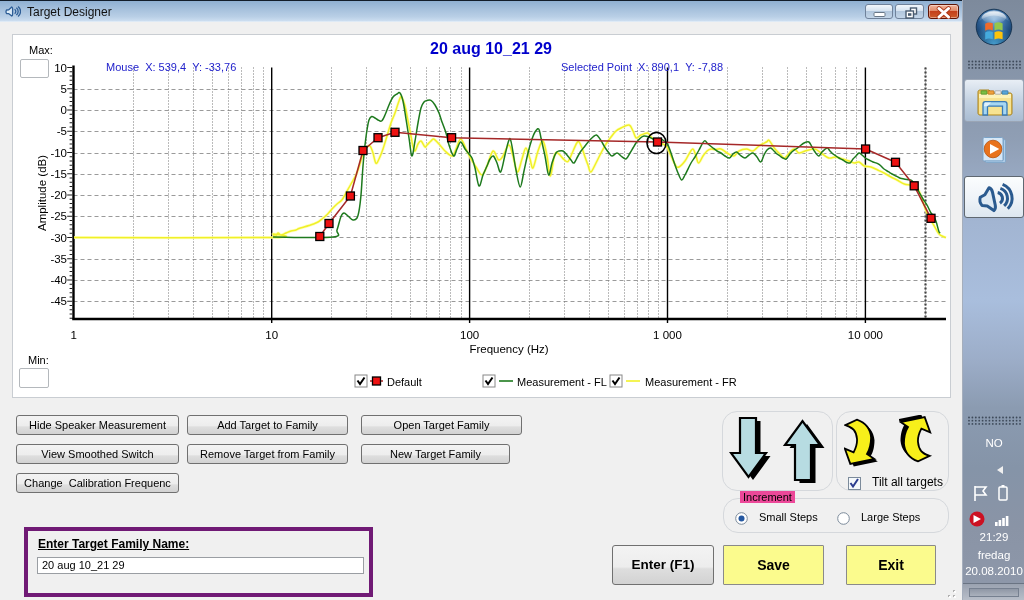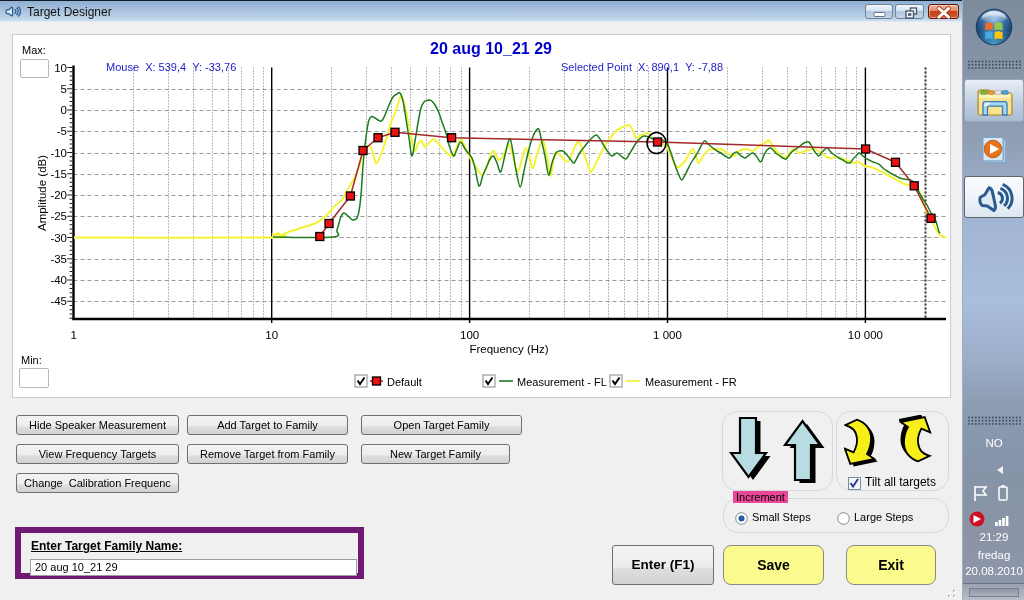--- a/index.html
+++ b/index.html
@@ -7,25 +7,25 @@
   background:linear-gradient(#8fb0d2 0%, #a9c3de 45%, #b9cfe6 75%, #cadcef 93%, #e9f1f9 100%);
   border-top:1.5px solid #121d2a;padding-left:24px; }
 #titletext { position:absolute; left:27px; top:4px; font-size:12px; color:#111; }
 .wbtn { position:absolute; top:2.5px; height:15.5px; border:1px solid #70829a; border-radius:3px; }
 #btnmin { left:865px; width:28px; background:linear-gradient(#f2f7fc 0%, #d6e3f0 45%, #b2c7dd 50%, #c3d5e8 100%); }
 #btnres { left:895px; width:29px; background:linear-gradient(#f2f7fc 0%, #d6e3f0 45%, #b2c7dd 50%, #c3d5e8 100%); }
 #btncls { left:928px; width:31px; background:linear-gradient(#f0b49c 0%, #e08a68 45%, #c4401a 50%, #cd5c2a 100%); border-color:#5f1404; box-shadow:inset 0 0 0 1px rgba(255,255,255,0.4); }
 #client { position:absolute; left:0; top:22px; width:962px; height:578px; background:#f0f0f0; }
 #chartpanel { position:absolute; left:12px; top:12px; width:939px; height:364px; background:#ffffff; border:1px solid #c9cdd2; }
 .inbox { position:absolute; background:#fff; border:1px solid #b4b8bc; border-radius:2px; }
-.lbl { position:absolute; font-size:11px; color:#000; }
+.lbl { position:absolute; font-size:11px; color:#000;margin-left:7px; }
 .btn { position:absolute; height:20px; border:1px solid #707070; border-radius:3px; text-align:center; font-size:11px; line-height:19px; color:#000;
   background:linear-gradient(#f3f3f3 0%, #ededed 55%, #dedede 60%, #d2d2d2 100%); }
 .panelbox { position:absolute; border:1px solid #d5d8dc; border-radius:15px; }
-.ybtn { position:absolute; height:40px; border:1px solid #8a8a8a; border-radius:8px; background:#fbfb8d; text-align:center; font-weight:bold; font-size:14px; line-height:38px; }
+.ybtn { position:absolute; height:40px; border:1px solid #8a8a8a; border-radius:1px; background:#fbfb8d; text-align:center; font-weight:bold; font-size:14px; line-height:38px; }
 #taskbar { position:absolute; left:962px; top:0; width:62px; height:600px; box-sizing:border-box;
   background:linear-gradient(#7d8a9c 0%, #8593a7 10%, #8f9eb4 23%, #a2b5d2 37%, #a9bedd 50%, #9cadc8 60%, #8b9bb1 68%, #8594a8 78%, #8a94a6 88%, #8d97a9 97%); border-left:1px solid #a5aebc; }
 .tbtn { position:absolute; left:1px; width:60px; border:1px solid #9aa5b5; border-radius:3px; }
 </style></head><body>
 <div id="win">
   <div id="titlebar">
     <svg width="16" height="16" viewBox="0 0 16 16" style="position:absolute;left:5px;top:3px">
 <g fill="none" stroke="#2d5d96" stroke-width="1.3" stroke-linejoin="round">
 <path d="M1.5 6 L3.8 5.8 L6.8 3 C7.4 3.4 7.6 4 7.6 4.8 L7.6 10.2 C7.6 11 7.4 11.6 6.8 12 L3.8 9.7 L1.5 9.5 C1 8.7 1 6.9 1.5 6 Z" fill="#dcebf7"></path>
 <path d="M9.6 5.2 A2.6 2.6 0 0 1 9.6 9.6"></path>
@@ -216,26 +216,26 @@
 </svg>
       <div class="lbl" style="left:9px;top:9px">Max:</div>
       <div class="inbox" style="left:7px;top:24px;width:29px;height:19px"></div>
       <div class="lbl" style="left:8px;top:319px">Min:</div>
       <div class="inbox" style="left:6px;top:333px;width:30px;height:20px"></div>
     </div>
 
     <div class="btn" style="left:16px;top:393px;width:163px">Hide Speaker Measurement</div>
     <div class="btn" style="left:361px;top:393px;width:161px">Open Target Family</div>
     <div class="btn" style="left:187px;top:393px;width:161px">Add Target to Family</div>
-    <div class="btn" style="left:16px;top:422px;width:163px">View Frequency Targets</div>
+    <div class="btn" style="left:16px;top:422px;width:163px">View Smoothed Switch</div>
     <div class="btn" style="left:187px;top:422px;width:161px">Remove Target from Family</div>
     <div class="btn" style="left:361px;top:422px;width:149px">New Target Family</div>
     <div class="btn" style="left:16px;top:451px;width:163px;white-space:nowrap;overflow:hidden">Change&nbsp;&nbsp;Calibration Frequenc</div>
 
-    <div style="position:absolute;left:15px;top:505px;width:349px;height:52px;border:6px solid #701a75;background:#f0f0f0">
+    <div style="position:absolute;left:24px;top:505px;width:349px;height:70px;border:4px solid #701a75;background:#f0f0f0">
       <div style="position:absolute;left:10px;top:6px;font-size:12px;font-weight:bold;text-decoration:underline">Enter&nbsp;Target&nbsp;Family&nbsp;Name:</div>
       <div style="position:absolute;left:9px;top:26px;width:327px;height:17px;background:#fff;border:1px solid #9a9ea3;font-size:11px;padding:1px 0 0 4px">20 aug 10_21 29</div>
     </div>
 
     <div class="panelbox" style="left:722px;top:389px;width:111px;height:80px">
       <div style="position:absolute;left:6px;top:3px"><svg width="45" height="70" viewBox="0 0 45 70">
 <path d="M11 3 L27 3 L27 38 L37 38 L19.5 62 L2 38 L11 38 Z" fill="#000" transform="translate(4.5,3)"></path>
 <path d="M11 3 L27 3 L27 38 L37 38 L19.5 62 L2 38 L11 38 Z" fill="#b7dce2" stroke="#000" stroke-width="2.2"></path>
 </svg></div>
       <div style="position:absolute;left:59px;top:3px"><svg width="45" height="70" viewBox="0 0 45 70">

